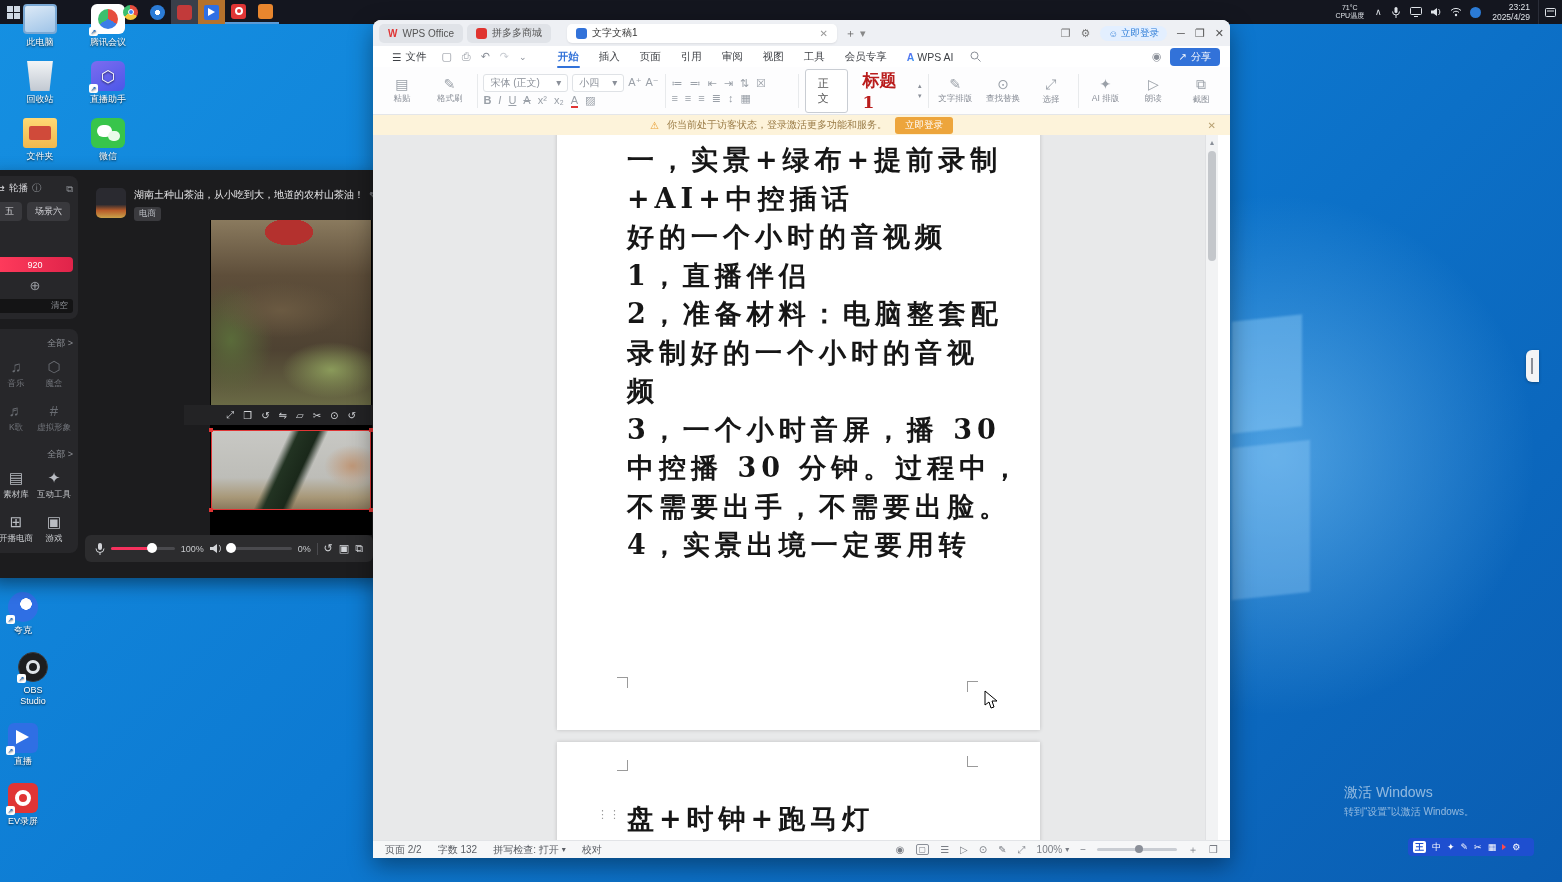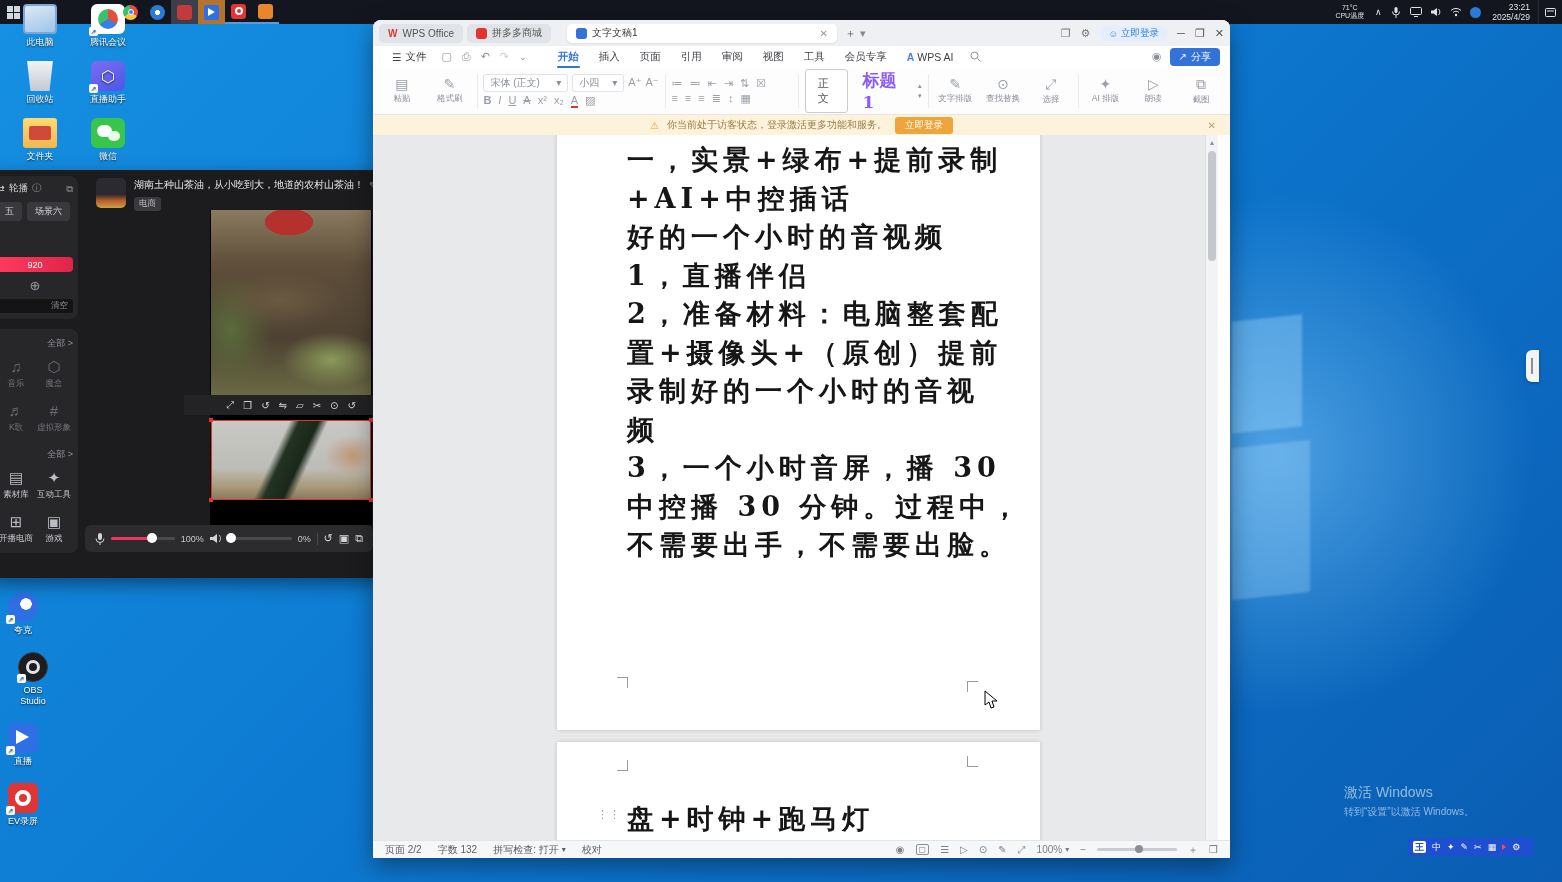--- a/index.html
+++ b/index.html
@@ -195,21 +195,21 @@
         <div class="stool"><span class="g ic">▤</span><span class="t" style="color:#c8cacd;">素材库</span></div>
         <div class="stool"><span class="g ic">✦</span><span class="t" style="color:#c8cacd;font-family:Liberation Serif, serif;">互动工具</span></div>
       </div>
       <div class="flex" style="margin-top:12px; justify-content:space-between;">
         <div class="stool"><span class="g ic">⊞</span><span class="t" style="color:#c8cacd;">开播电商</span></div>
         <div class="stool"><span class="g ic">▣</span><span class="t" style="color:#c8cacd;">游戏</span></div>
       </div>
     </div>
   </div>
 
-  <div class="abs" style="left:92px;top:0;width:300px;height:408px;">
+  <div class="abs" style="left:92px;top:10px;width:300px;height:408px;">
 
     <div class="abs flex" style="left:14px;top:8px;width:280px;gap:8px;align-items:flex-start;">
       <div style="width:30px;height:30px;border-radius:5px;background:linear-gradient(180deg,#2a2a30 55%,#b85c2a 75%,#caa24a 100%);flex:none;"></div>
       <div style="min-width:0;">
         <div class="flex" style="gap:5px;">
           <span style="font-size:10px;color:#e8e8ea;white-space:nowrap;">湖南土种山茶油，从小吃到大，地道的农村山茶油！</span>
           <span class="ic" style="color:#8e9196;font-size:10px;">✎</span>
         </div>
         <span style="display:inline-block;margin-top:4px;background:#3a3a3e;color:#b9bcc2;font-size:8.5px;border-radius:3px;padding:1px 5px;">电商</span>
       </div>
@@ -389,21 +389,21 @@
         <span>≡</span>
         <span>≡</span>
         <span>≡</span>
         <span>≣</span>
         <span>↕</span>
         <span>▦</span>
       </div>
     </div>
     <div class="vdiv"></div>
     <span style="border:1.5px solid #c9cdd3;border-radius:3px;padding:6px 12px;font-size:11px;color:#555;background:#fff;">正文</span>
-    <span style="font-family:'DejaVu Serif',serif;font-size:17px;font-weight:bold;color:#8b5cf6;padding:0 8px;">标题 1</span>
+    <span style="font-family:'DejaVu Serif',serif;font-size:17px;font-weight:bold;color:#b91c1c;padding:0 8px;">标题 1</span>
     <span style="display:flex;flex-direction:column;font-size:7px;color:#8a8f98;gap:2px;">
       <span class="ic">▴</span>
       <span class="ic">▾</span>
     </span>
     <div class="vdiv"></div>
     <div class="tbtn-col"><span class="g ic">✎</span><span class="t">文字排版</span></div>
     <div class="tbtn-col"><span class="g ic">⊙</span><span class="t">查找替换</span></div>
     <div class="tbtn-col"><span class="g ic">⤢</span><span class="t">选择</span></div>
     <div class="vdiv"></div>
     <div class="tbtn-col"><span class="g ic">✦</span><span class="t">AI 排版</span></div>
@@ -419,26 +419,26 @@
   </div>
 
   <div id="docarea">
 
     <div class="page" style="top:-12px;height:607px;padding:18px 0 0 70px;">
       <div class="docline">一，实景+绿布+提前录制</div>
       <div class="docline">+AI+中控插话</div>
       <div class="docline">好的一个小时的音视频</div>
       <div class="docline">1，直播伴侣</div>
       <div class="docline">2，准备材料：电脑整套配</div>
-      <div class="docline">置+摄像头+（原创）提前</div>
       <div class="docline">录制好的一个小时的音视</div>
       <div class="docline">频</div>
       <div class="docline">3，一个小时音屏，播 30</div>
       <div class="docline">中控播 30 分钟。过程中，</div>
       <div class="docline">不需要出手，不需要出脸。</div>
+      <div class="docline">4，实景出境一定要用转</div>
       <span class="cmark" style="left:60px;bottom:42px;border-top-width:1px;border-right-width:1px;"></span>
       <span class="cmark" style="right:62px;bottom:38px;border-top-width:1px;border-left-width:1px;"></span>
     </div>
 
     <div class="page" style="top:607px;height:280px;padding:58px 0 0 70px;">
       <span class="cmark" style="left:60px;top:18px;border-bottom-width:1px;border-right-width:1px;"></span>
       <span class="cmark" style="right:62px;top:14px;border-bottom-width:1px;border-left-width:1px;"></span>
       <span class="abs" style="left:40px;top:66px;color:#9a9a9a;font-size:11px;letter-spacing:1px;">⋮⋮</span>
       <div class="docline">盘+时钟+跑马灯</div>
     </div>

